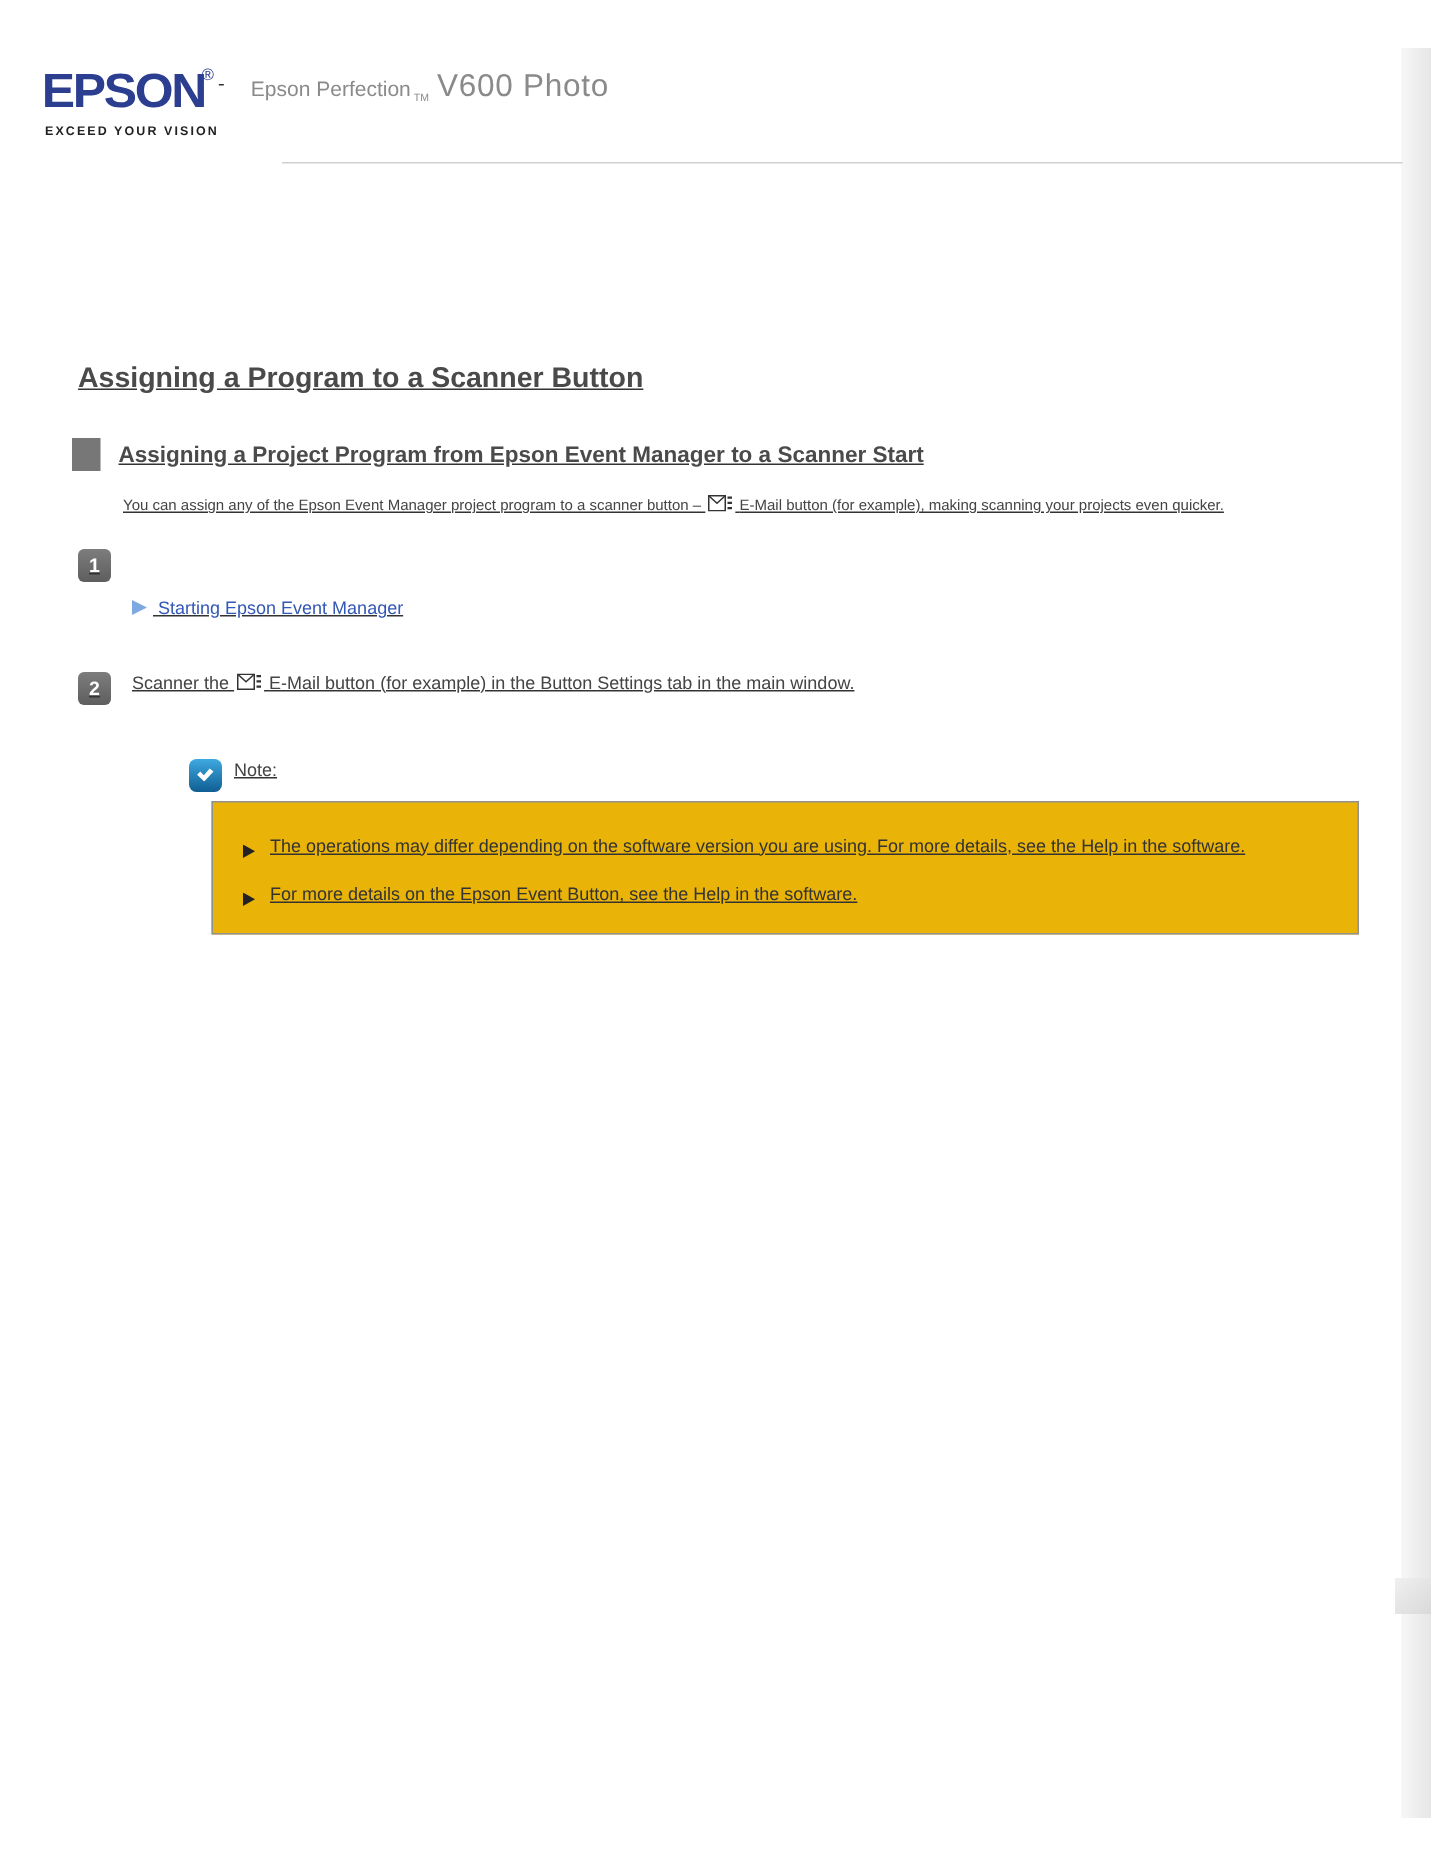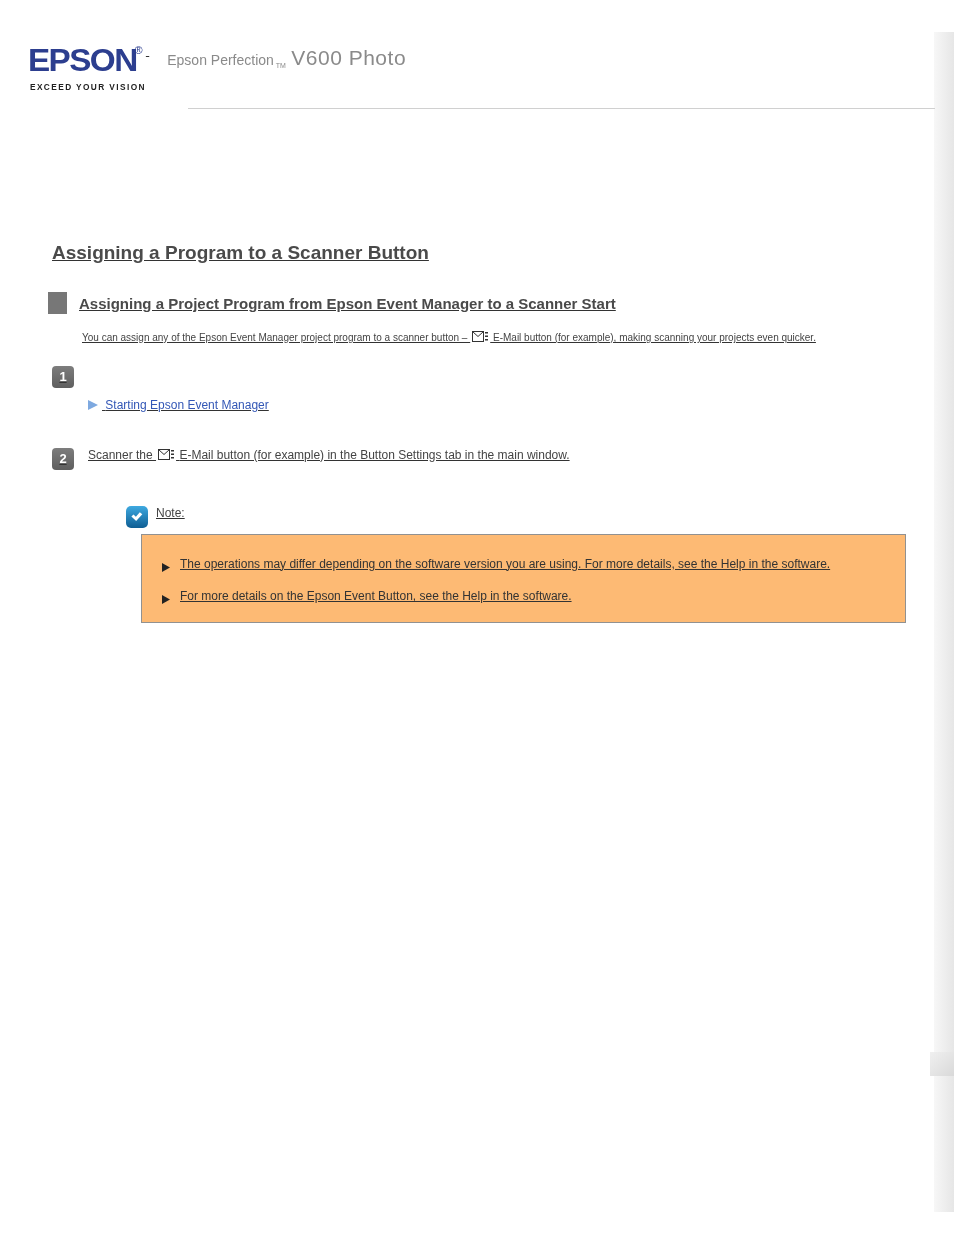--- a/index.html
+++ b/index.html
@@ -138,21 +138,21 @@
     margin-right:8px; position:relative;
   }
   .note-icon::after{
     content:""; position:absolute; inset:4px;
     background:#fff;
     clip-path: polygon(10% 50%, 25% 35%, 42% 52%, 70% 20%, 88% 34%, 44% 82%);
   }
   .note-label { font-size:12px; color:#444; }
   .note-box {
     border:1px solid #919191;
-    background:#fdba74;
+    background:#eab308;
     padding:14px 16px 12px 20px;
     margin-left:15px;
   }
   .note-item { display:flex; margin:6px 0 14px 0; font-size:12px; line-height:1.55; color:#333; }
   .note-item:last-child{ margin-bottom:4px; }
   .bullet {
     flex:0 0 auto; width:8px; height:9px; margin:4px 10px 0 0;
   }
   .bullet svg{ width:8px; height:9px; }
 </style>

